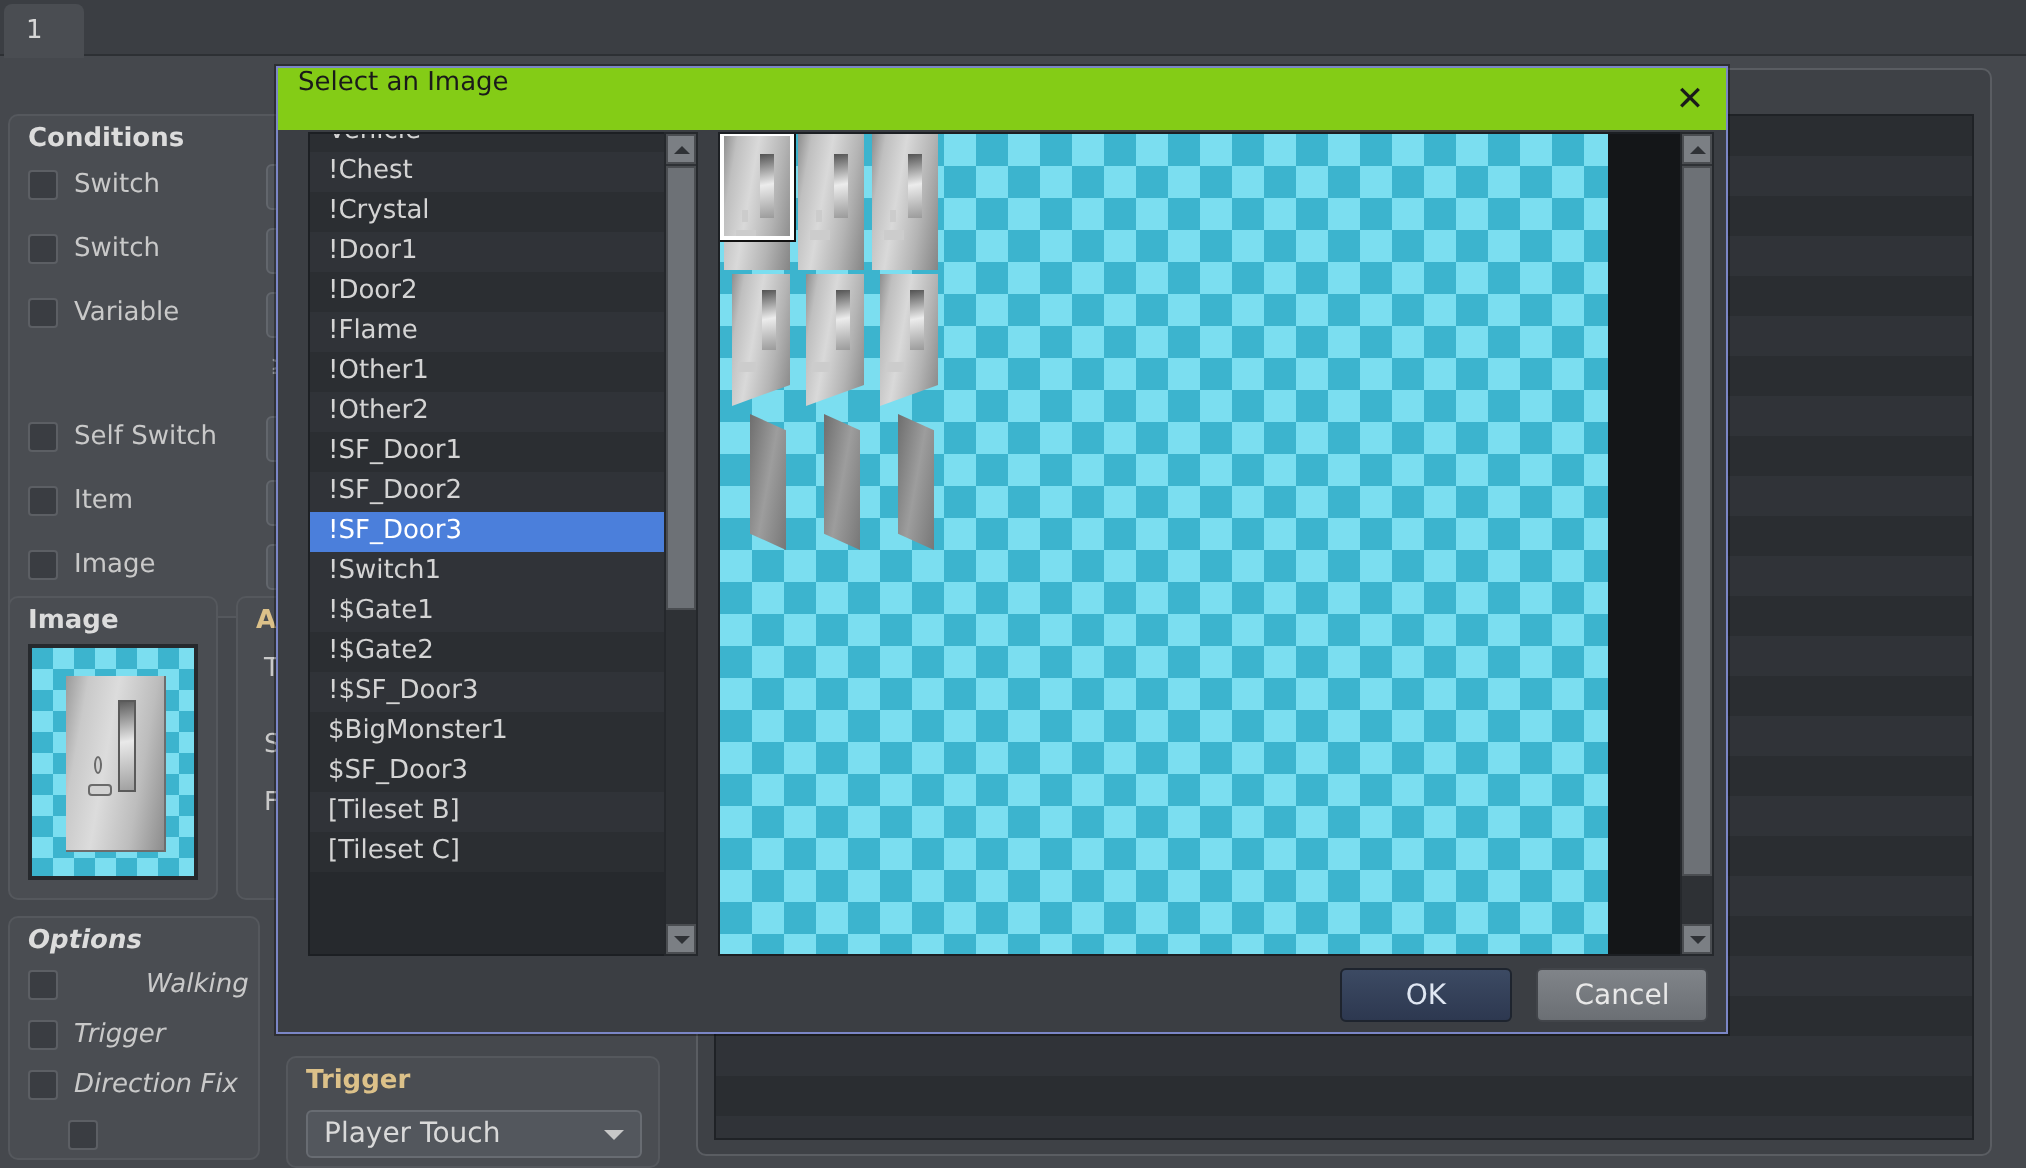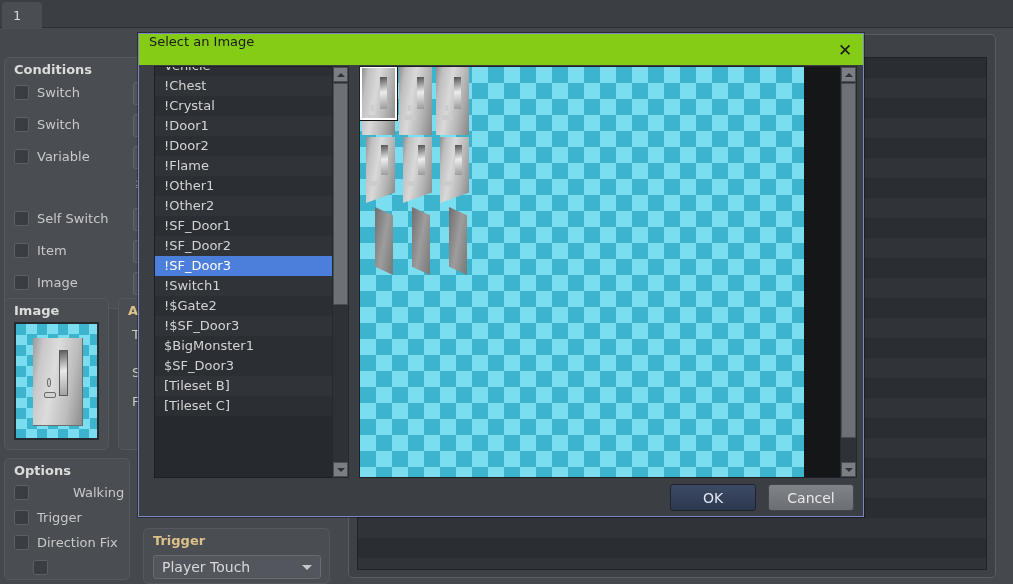--- a/index.html
+++ b/index.html
@@ -285,21 +285,21 @@
     <div class="panel" style="left:4px; top:298px; width:105px; height:152px;">
       <div class="panel-title">Image</div>
       <div class="img-box" style="left:9px; top:23px; width:85px; height:118px; background-size:21px 21px;">
         <div class="door-thumb" style="left:17px; top:14px; width:50px; height:88px;"></div>
         <div class="door-window" style="left:43px; top:26px; width:9px; height:46px;"></div>
         <div class="door-knob" style="left:28px; top:68px; width:12px; height:6px;"></div>
         <div class="door-knob" style="left:31px; top:54px; width:4px; height:9px; border-radius:50%;"></div>
       </div>
     </div>
 
-    <div class="panel" style="left:4px; top:458px; width:126px; height:122px;">
+    <div class="panel" style="left:4px; top:458px; width:126px; height:122px;font-style:italic;">
       <div class="panel-title">Options</div>
       <div class="chk-row" style="top:26px;gap:44px;">
         <span class="chk"></span>
         <span class="chk-label">Walking</span>
       </div>
       <div class="chk-row" style="top:51px;">
         <span class="chk"></span>
         <span class="chk-label">Trigger</span>
       </div>
       <div class="chk-row" style="top:76px;">
@@ -373,20 +373,21 @@
         <div class="picker-item odd">!Crystal</div>
         <div class="picker-item even">!Door1</div>
         <div class="picker-item odd">!Door2</div>
         <div class="picker-item even">!Flame</div>
         <div class="picker-item odd">!Other1</div>
         <div class="picker-item even">!Other2</div>
         <div class="picker-item odd">!SF_Door1</div>
         <div class="picker-item even">!SF_Door2</div>
         <div class="picker-item sel">!SF_Door3</div>
         <div class="picker-item even">!Switch1</div>
+        <div class="picker-item even">!$Gate1</div>
         <div class="picker-item odd">!$Gate2</div>
         <div class="picker-item even">!$SF_Door3</div>
         <div class="picker-item odd">$BigMonster1</div>
         <div class="picker-item odd">$SF_Door3</div>
         <div class="picker-item even">[Tileset B]</div>
         <div class="picker-item odd">[Tileset C]</div>
       </div>
     </div>
 
     <div class="sb" style="left:193px; top:32px; height:412px;">

